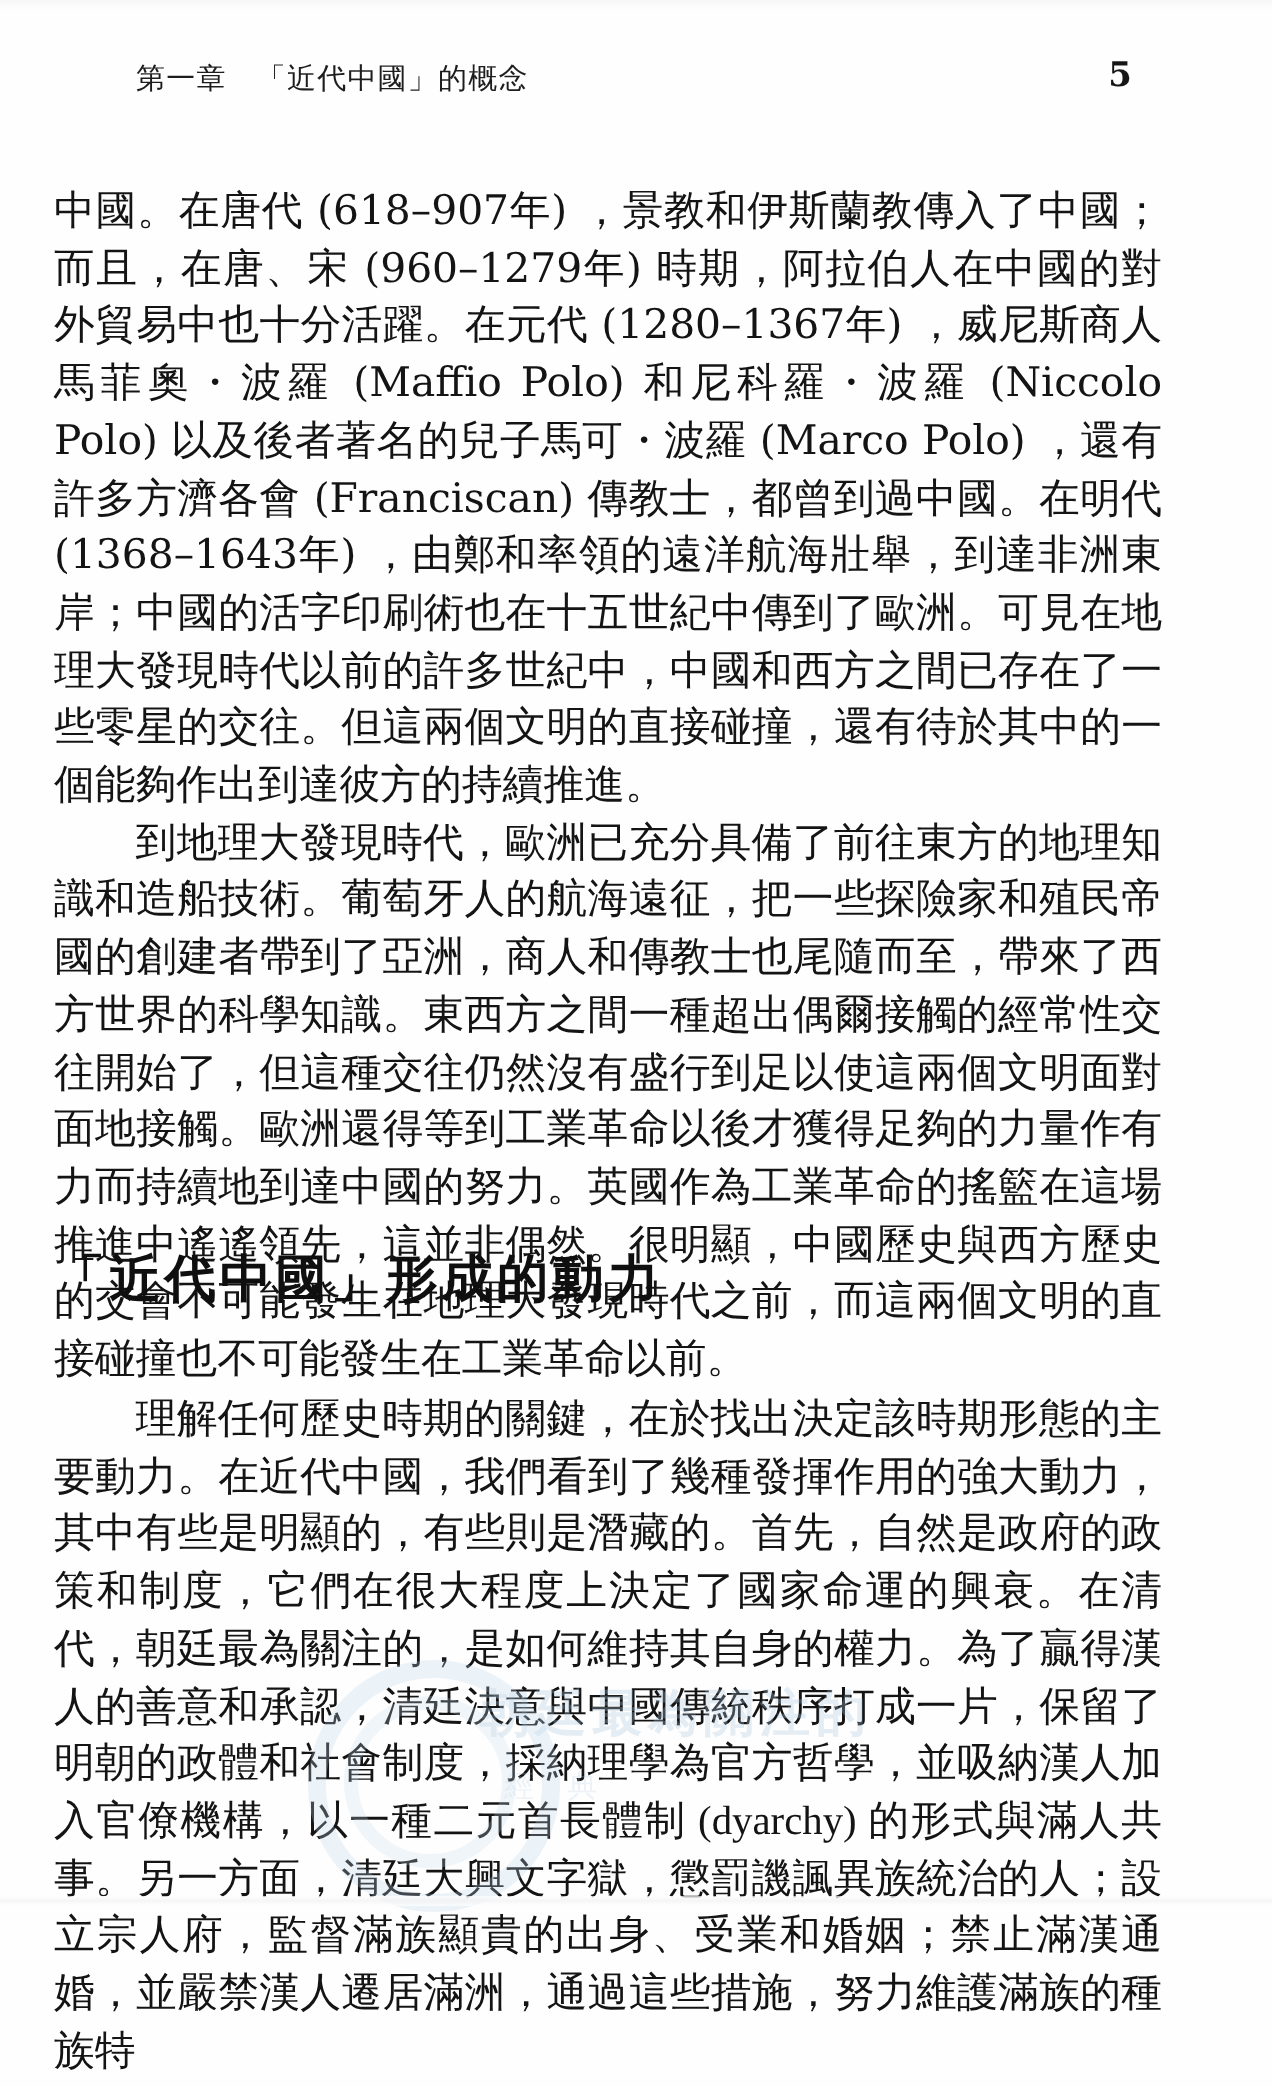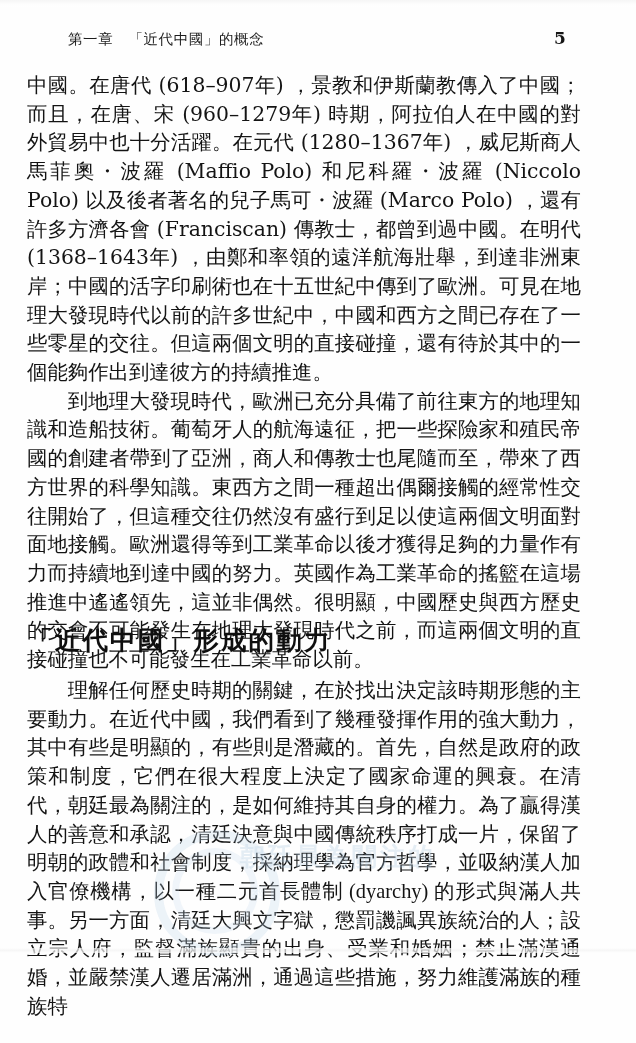--- a/index.html
+++ b/index.html
@@ -68,20 +68,21 @@
   
   .body-block {
     position: absolute;
     left: 27px;
     width: 554px;
     font-size: 20.4px;
     line-height: 28.7px;
     color: #141414;
     text-align: justify;
     text-justify: inter-character;
+    margin-top: 20px;
   }
   #body-top { top: 71px; }
   #body-bottom { top: 676px; font-family: Liberation Serif, serif; }
 
   .para {
     margin: 0;
     text-align: justify;
     text-justify: inter-character;
     text-align-last: left;
   }

